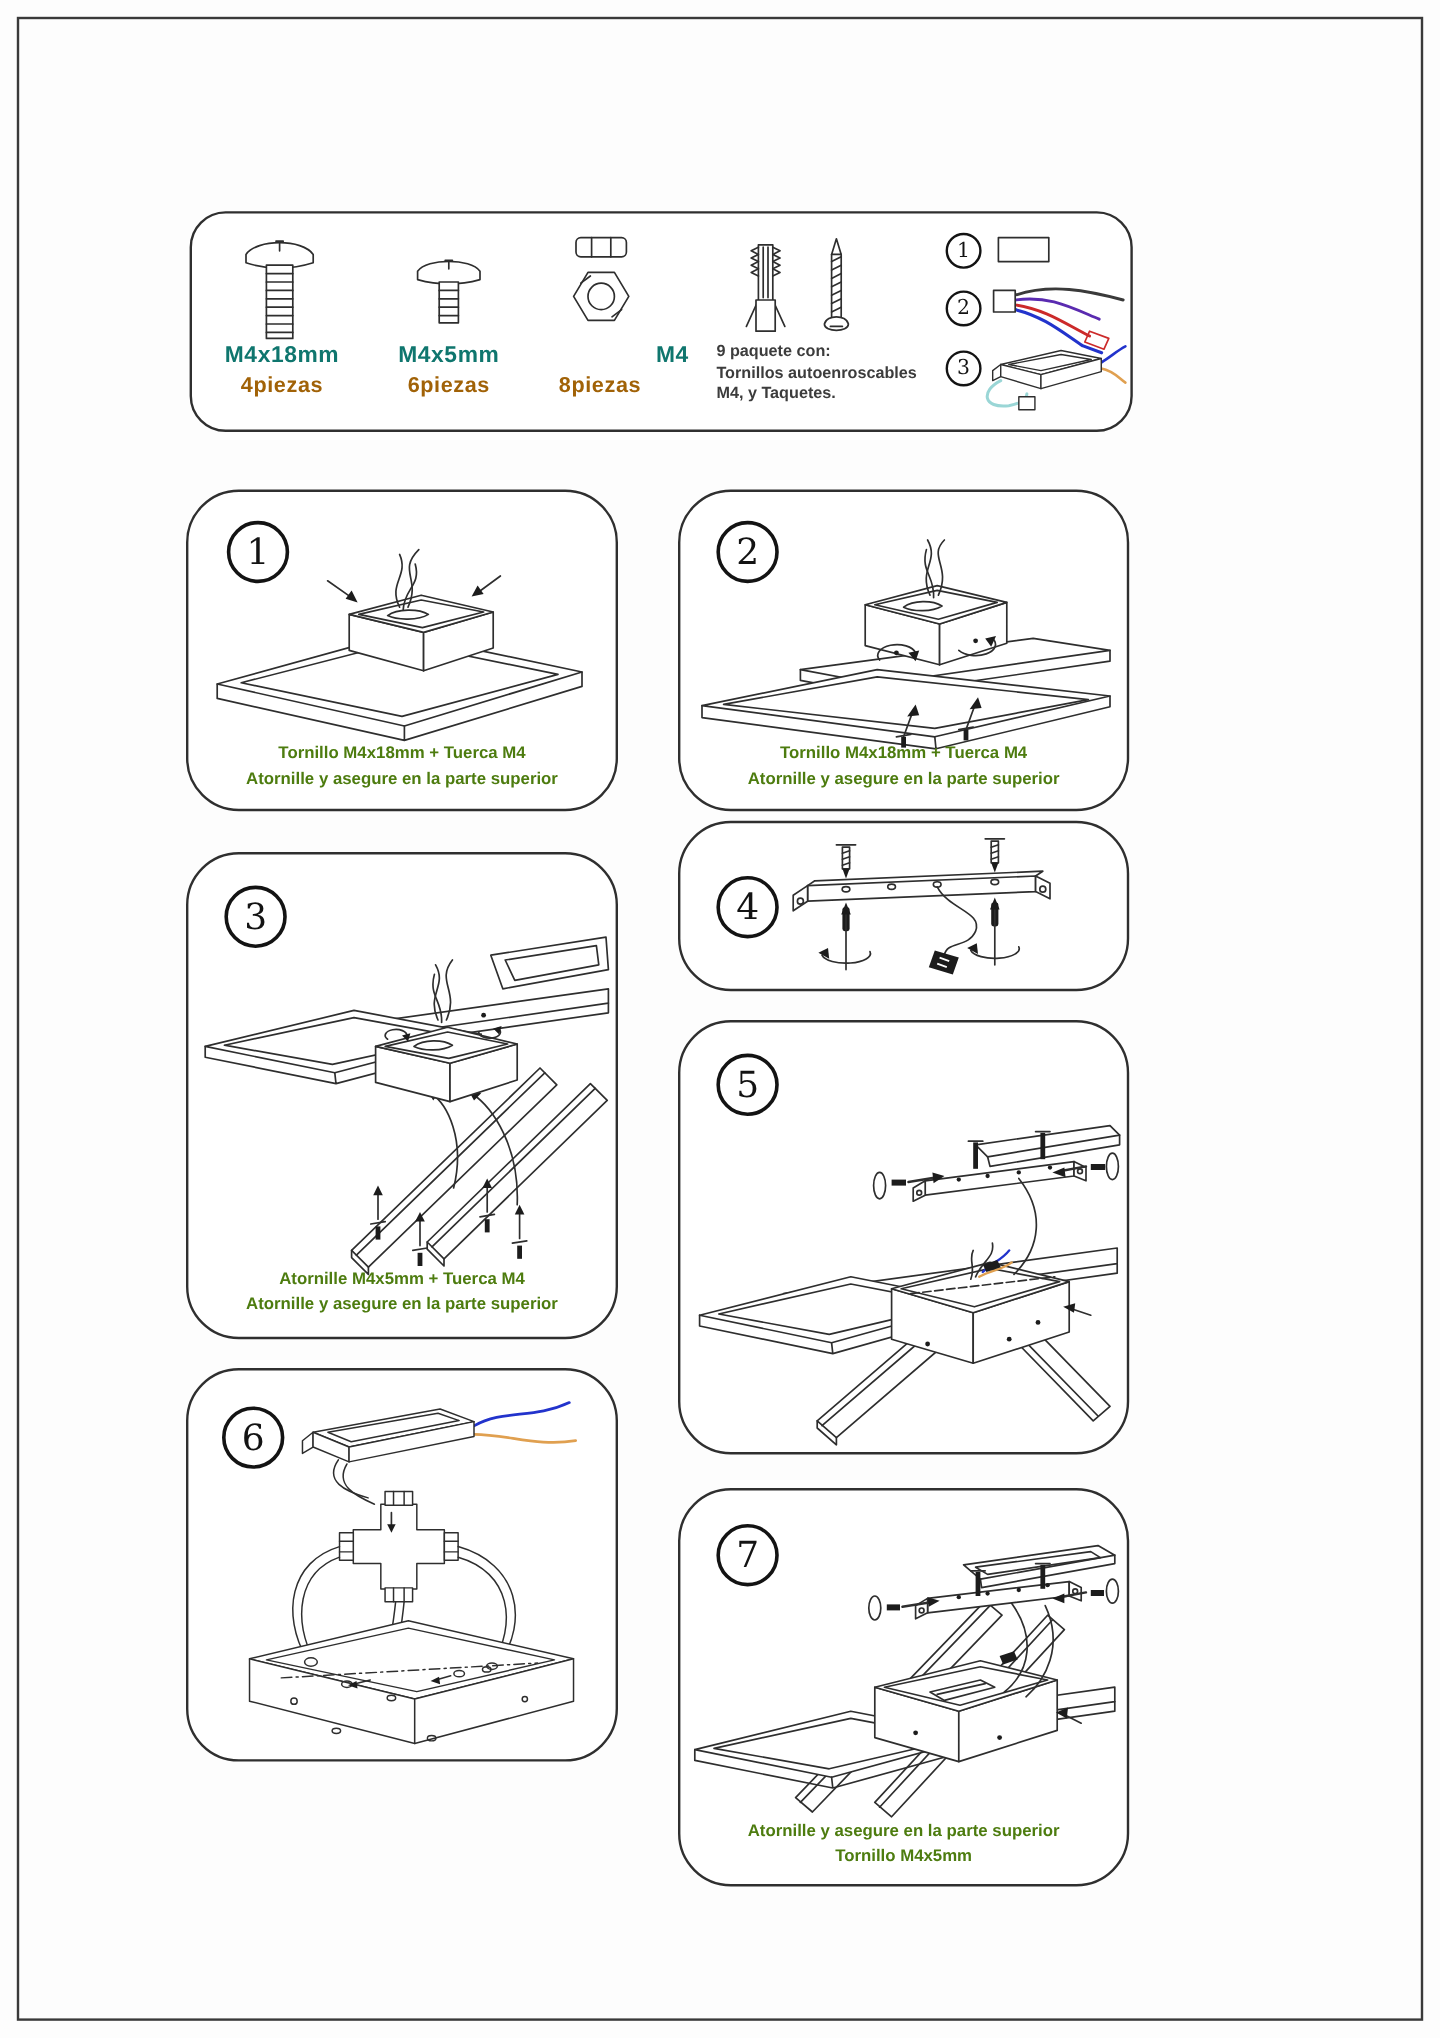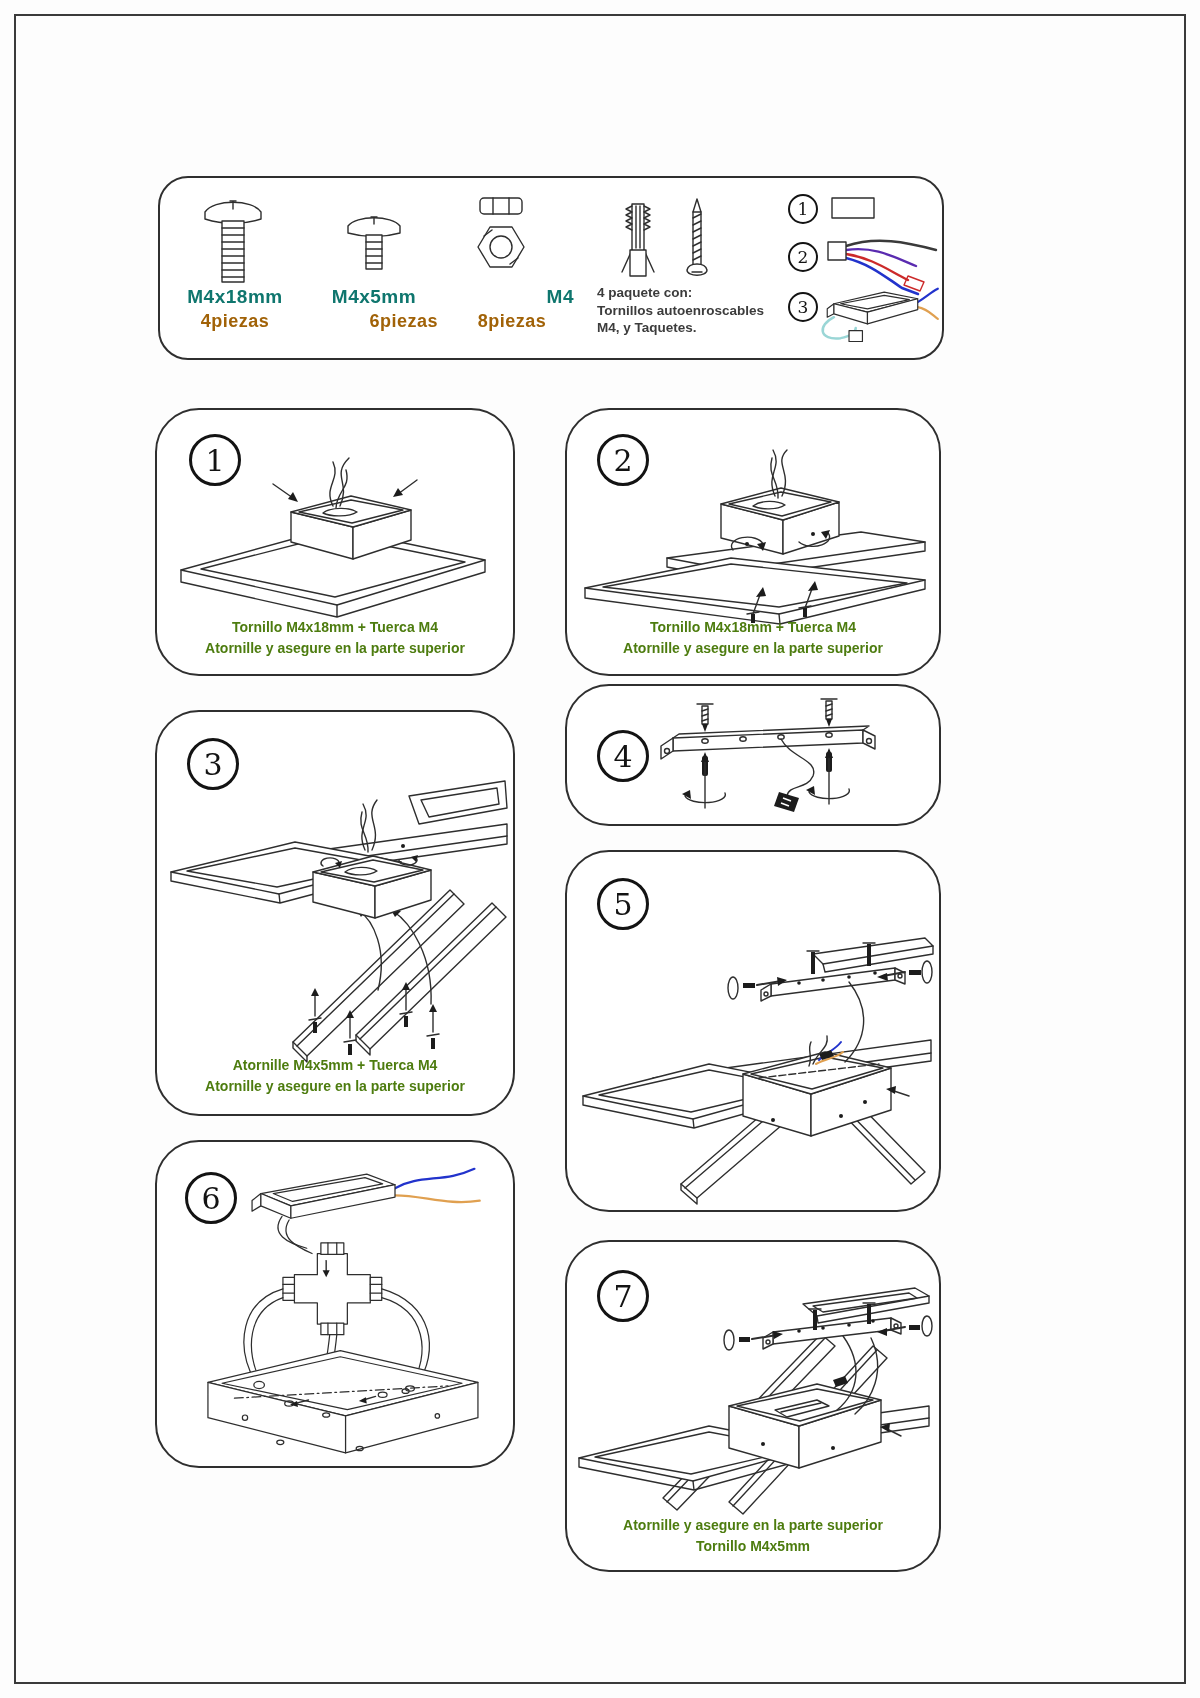--- a/index.html
+++ b/index.html
@@ -54,51 +54,51 @@
     <div class="part-label" style="left:10px;top:108px;width:130px;">M4x18mm</div>
     <div class="part-qty" style="left:10px;top:133px;width:130px;">4piezas</div>
 
     <svg style="left:184px;top:34px;" width="60" height="74" viewBox="0 0 60 74">
       <path class="f" d="M4,14 C12,3 48,3 56,14 L56,21 C38,26 22,26 4,21 Z"></path>
       <path class="n" d="M27,5 L33,5 M30,5 L30,12"></path>
       <rect class="f" x="22" y="23" width="16" height="34"></rect>
       <path class="n" d="M22,30 H38 M22,37 H38 M22,44 H38 M22,51 H38"></path>
     </svg>
     <div class="part-label" style="left:150px;top:108px;width:128px;">M4x5mm</div>
-    <div class="part-qty" style="left:150px;top:133px;width:128px;text-align:right;">6piezas</div>
+    <div class="part-qty" style="left:150px;top:133px;width:128px;">6piezas</div>
 
     <svg style="left:318px;top:18px;" width="46" height="20" viewBox="0 0 46 20">
       <rect class="f" x="2" y="2" width="42" height="16" rx="4"></rect>
       <path class="n" d="M15,2 V18 M31,2 V18"></path>
     </svg>
     <svg style="left:316px;top:46px;" width="50" height="46" viewBox="0 0 50 46">
       <polygon class="f" points="14,3 36,3 48,23 36,43 14,43 2,23"></polygon>
       <circle class="n" cx="25" cy="23" r="11"></circle>
       <path class="n" d="M8,12 L16,6 M42,34 L34,40"></path>
     </svg>
     <div class="part-label" style="left:294px;top:108px;width:120px;text-align:right;">M4</div>
-    <div class="part-qty" style="left:292px;top:133px;width:120px;">8piezas</div>
+    <div class="part-qty" style="left:280px;top:133px;width:120px;">8piezas</div>
 
     <svg style="left:458px;top:20px;" width="40" height="84" viewBox="0 0 40 84">
       <path class="n" d="M14,6 H26 M14,6 V52 M26,6 V52"></path>
       <path class="n" d="M26,8 l6,3 l-6,3 l6,3 l-6,3 l6,3 l-6,3 l6,3 l-6,3"></path>
       <path class="n" d="M14,8 l-6,3 l6,3 l-6,3 l6,3 l-6,3 l6,3 l-6,3 l6,3"></path>
       <path class="n" d="M18,8 V50 M22,8 V50"></path>
       <path class="n" d="M14,52 L4,74 M26,52 L36,74"></path>
       <rect class="f" x="12" y="52" width="16" height="26"></rect>
     </svg>
     <svg style="left:524px;top:18px;" width="26" height="88" viewBox="0 0 26 88">
       <polygon class="f" points="13,3 9,16 17,16"></polygon>
       <path class="n" d="M9,16 V68 M17,16 V68"></path>
       <path class="n" d="M9,22 L17,18 M9,29 L17,25 M9,36 L17,32 M9,43 L17,39 M9,50 L17,46 M9,57 L17,53 M9,64 L17,60"></path>
       <path class="f" d="M3,74 C5,66 21,66 23,74 C23,81 3,81 3,74 Z"></path>
       <path class="n" d="M8,76 H18"></path>
     </svg>
     <div class="pkg-note" style="left:437px;top:106px;width:190px;">
-      <div>4 paquete con:</div>
+      <div>9 paquete con:</div>
       <div>Tornillos autoenroscables</div>
       <div>M4, y Taquetes.</div>
     </div>
 
     <div class="circle-num small-num" style="left:628px;top:16px;">
         <span>1</span>
       </div>
     <svg style="left:670px;top:18px;" width="46" height="24" viewBox="0 0 46 24">
       <rect class="f" x="2" y="2" width="42" height="20"></rect>
     </svg>

